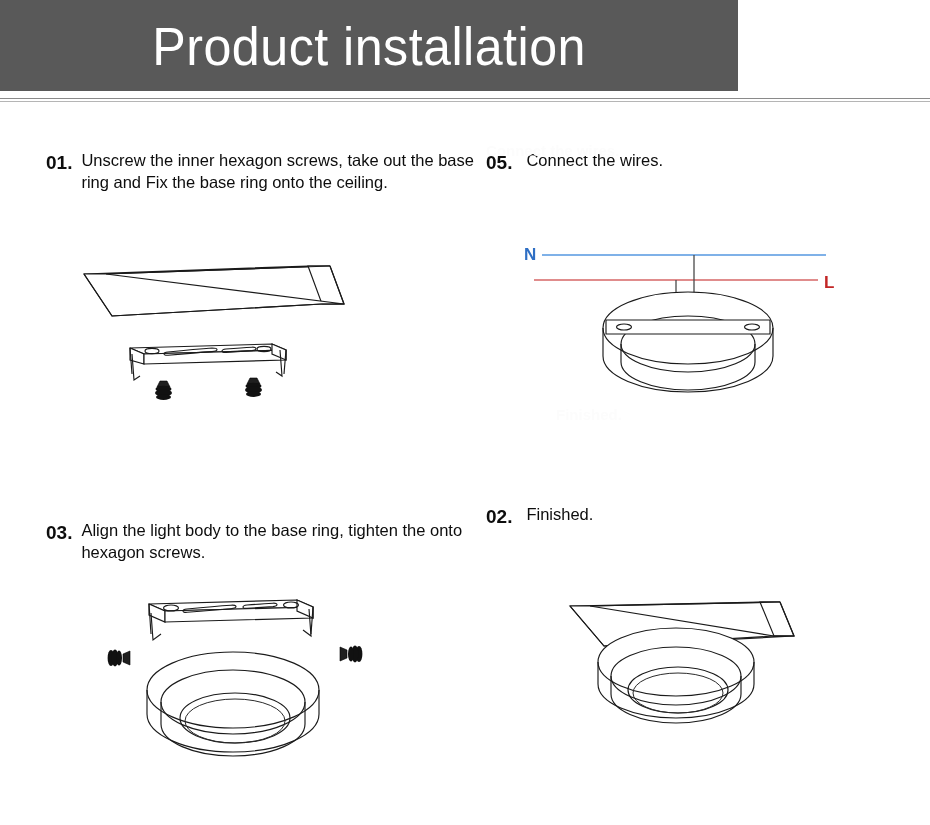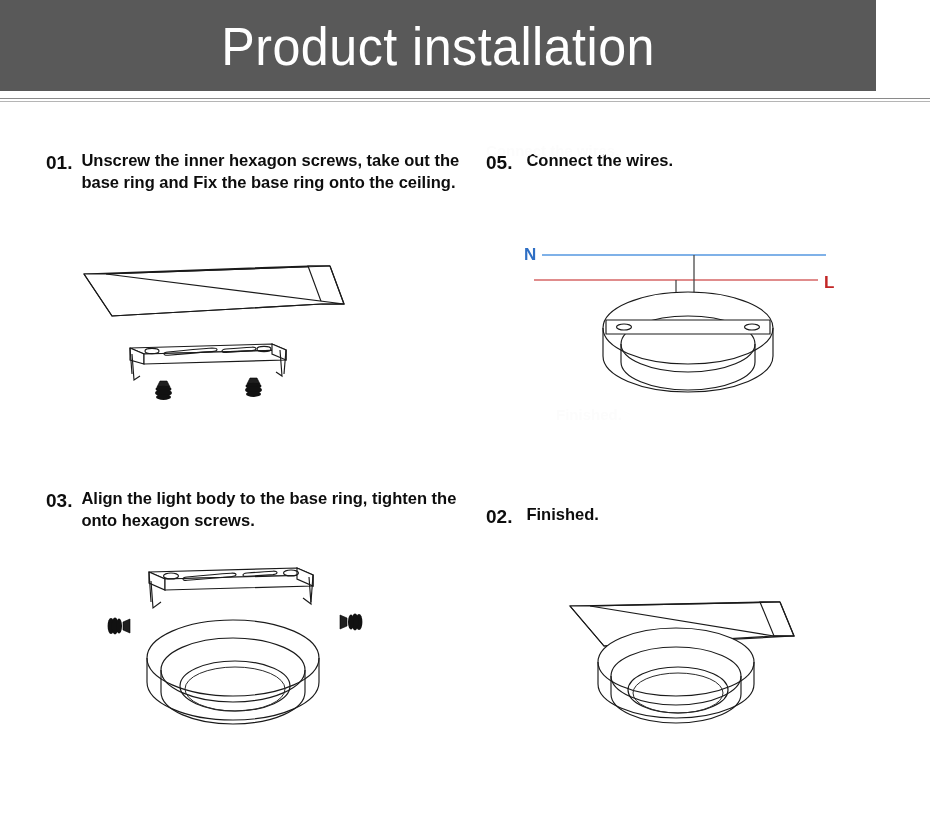--- a/index.html
+++ b/index.html
@@ -14,21 +14,21 @@
     color: #111111;
     overflow: hidden;
     position: relative;
   }
 
   
   .header-band {
     position: absolute;
     left: 0;
     top: 0;
-    width: 876px;
+    width: 738px;
     height: 91px;
     background: #595959;
     display: flex;
     align-items: center;
     justify-content: center;
   }
   .header-title {
     color: #ffffff;
     font-size: 54px;
     font-weight: 400;
@@ -68,38 +68,38 @@
     left: 0;
     top: 104px;
     width: 930px;
     height: 721px;
   }
   .step {
     position: absolute;
   }
   .step-01 { left: 46px;  top: 46px;  width: 430px; }
   .step-02 { left: 486px; top: 46px;  width: 430px; }
-  .step-03 { left: 46px;  top: 384px; width: 430px; }
+  .step-03 { left: 46px;  top: 416px; width: 430px; }
   .step-04 { left: 486px; top: 400px; width: 430px; }
 
   .step-head {
     display: flex;
     align-items: flex-start;
   }
   .step-num {
     font-size: 19px;
     font-weight: 700;
     line-height: 1.32;
     color: #0d0d0d;
     flex: 0 0 auto;
     font-family: "Liberation Sans", sans-serif;
   }
   .step-text {
     font-size: 16.5px;
-    font-weight: 700;
+    font-weight: 400;
     line-height: 1.32;
     color: #0d0d0d;
     margin-left: 9px;
     font-family: "Liberation Sans", sans-serif;
   }
   .step-02 .step-text,
   .step-04 .step-text { margin-left: 14px; }
 
   .step-figure {
     position: absolute;

